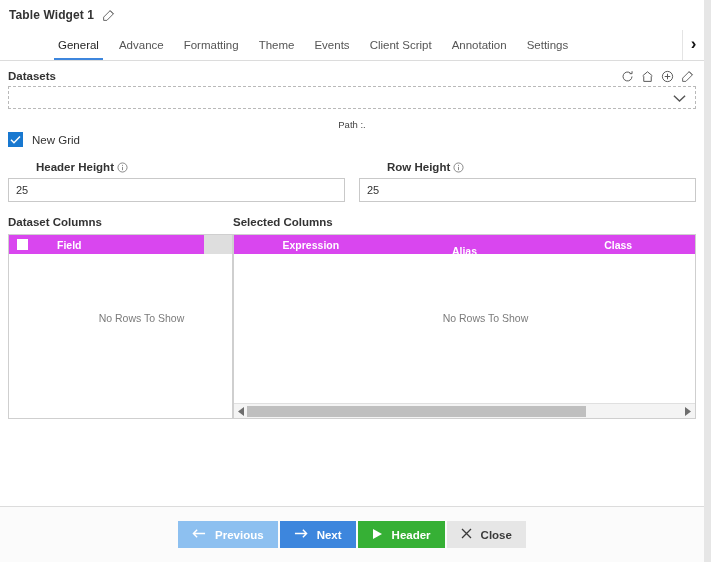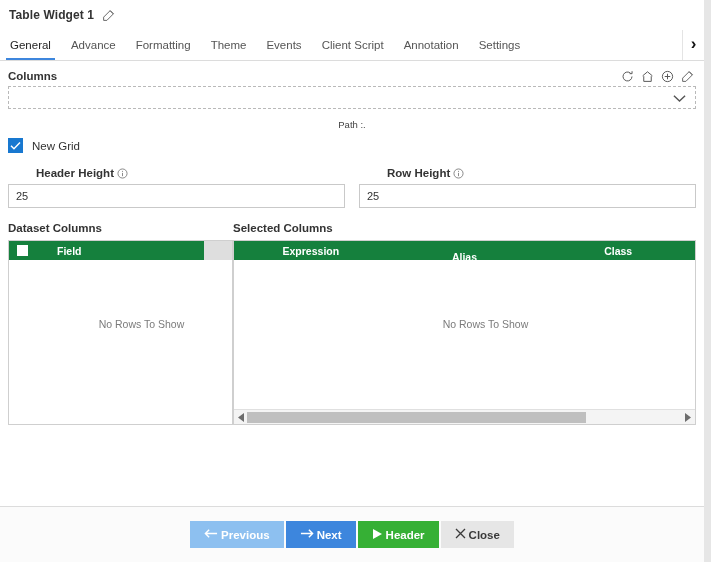--- a/index.html
+++ b/index.html
@@ -54,21 +54,21 @@
     overflow: hidden;
   }
   .tab {
     position: relative;
     display: flex; align-items: center; justify-content: center;
     font-size: 11.5px; color: #555555;
     padding: 0 10px;
     white-space: nowrap;
     cursor: pointer;
   }
-  .tab.active { color: #1f1f1f; }
+  .tab.active { color: #1f1f1f; margin-left: 48px; }
   .tab.active::after {
     content: ""; position: absolute;
     left: 6px; right: 6px; bottom: 0;
     height: 2px; background: #3d86dd;
   }
   .tab-next {
     flex: 0 0 22px;
     display: flex; align-items: center; justify-content: center;
     background: #ffffff;
     border-left: 1px solid #e4e4e4;
@@ -103,21 +103,21 @@
     height: 23px;
     border: 1px dashed #b9b9b9;
     background: #ffffff;
     display: flex; align-items: center; justify-content: flex-end;
     padding-right: 9px;
     cursor: pointer;
   }
 
   .path-line { margin-top: 5px; text-align: center; }
 
-  .checkrow { display: flex; align-items: center; margin-top: 6px; gap: 9px; }
+  .checkrow { display: flex; align-items: center; gap: 9px; }
   .cbox {
     width: 15px; height: 15px;
     background: #1878d0;
     border: 1px solid #1878d0;
     display: flex; align-items: center; justify-content: center;
     cursor: pointer;
   }
   .cbox svg { display: block; }
   .cbox-label { font-size: 11.5px; color: #333; }
 
@@ -146,21 +146,21 @@
   .grid-box {
     margin-top: 6px;
     border: 1px solid #cfcfcf;
     background: #ffffff;
     height: 185px;
     display: flex; flex-direction: column;
     overflow: hidden;
   }
   .grid-head {
     height: 19px;
-    background: #15803d;
+    background: #d946ef;
     display: flex; align-items: stretch;
     flex: 0 0 19px;
   }
   .gh-check {
     width: 26px; flex: 0 0 26px;
     display: flex; align-items: center; justify-content: center;
   }
   .gh-cb {
     width: 11px; height: 11px;
     background: #ffffff; border: 1px solid #ffffff;
@@ -229,21 +229,21 @@
   .footer {
     position: absolute; left: 0; bottom: 0;
     width: 704px; height: 56px;
     background: #fbfbfb;
     border-top: 1px solid #dcdcdc;
     display: flex; align-items: center; justify-content: center;
     gap: 0px;
   }
   .fbtn {
     display: inline-flex; align-items: center; justify-content: center;
-    gap: 3px;
+    gap: 9px;
     height: 27px; padding: 0 14px;
     font-size: 11.5px; font-weight: bold;
     border: none; cursor: pointer;
     font-family: "Liberation Sans", sans-serif;
     color: #ffffff;
   }
   .fbtn-prev { background: #8dc0f0; }
   .fbtn-next { background: #3d86dd; }
   .fbtn-publish { background: #36b035; }
   .fbtn-close { background: #e6e6e6; color: #3a3a3a; }
@@ -293,21 +293,21 @@
       <div class="tab">
           <span>Settings</span>
         </div>
     </div>
     <div class="tab-next">›</div>
   </div>
 
   <div class="body">
 
     <div class="row-between">
-      <span class="section-label">Columns</span>
+      <span class="section-label">Datasets</span>
       <span class="ds-icons">
         <span class="ds-icon">
           <svg width="13" height="13" viewBox="0 0 16 16" fill="none" stroke="#555" stroke-width="1.2">
             <path d="M13.5 8a5.5 5.5 0 1 1-1.8-4.1"></path>
             <path d="M13.6 1.5v3h-3"></path>
           </svg>
         </span>
         <span class="ds-icon">
           <svg width="13" height="13" viewBox="0 0 16 16" fill="none" stroke="#555" stroke-width="1.2">
             <path d="M2 7.2 8 2.2l6 5"></path>

